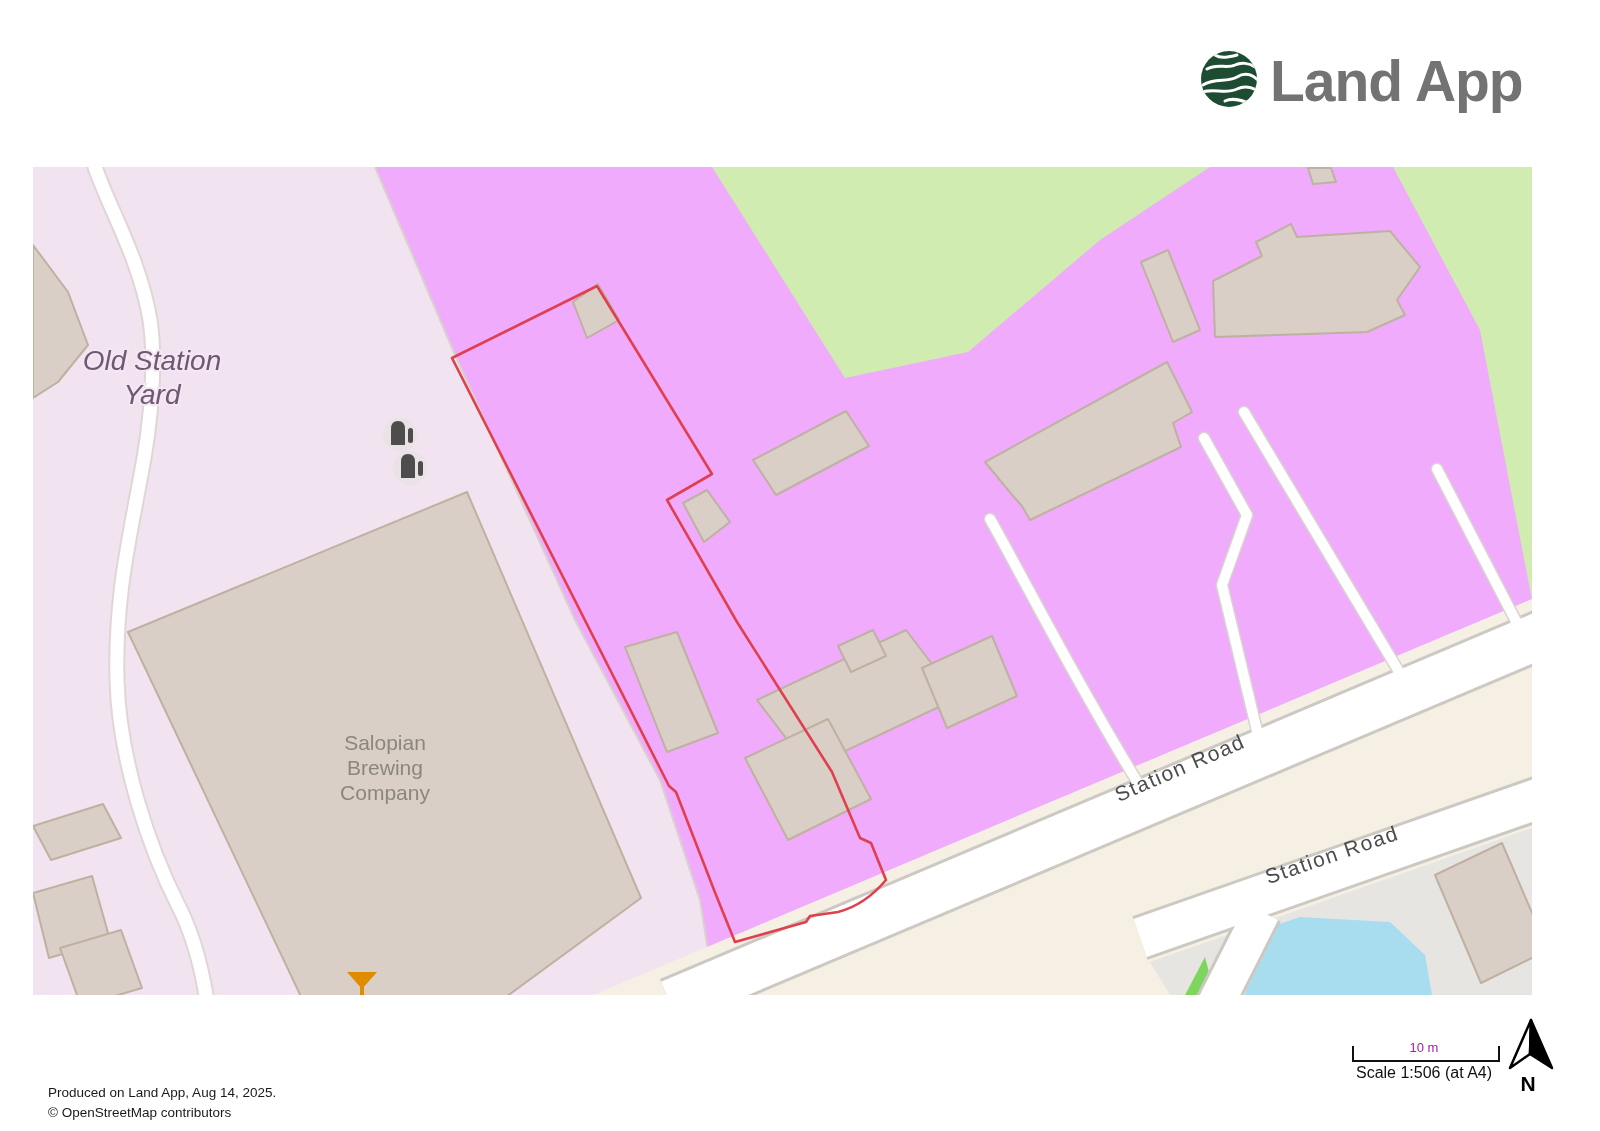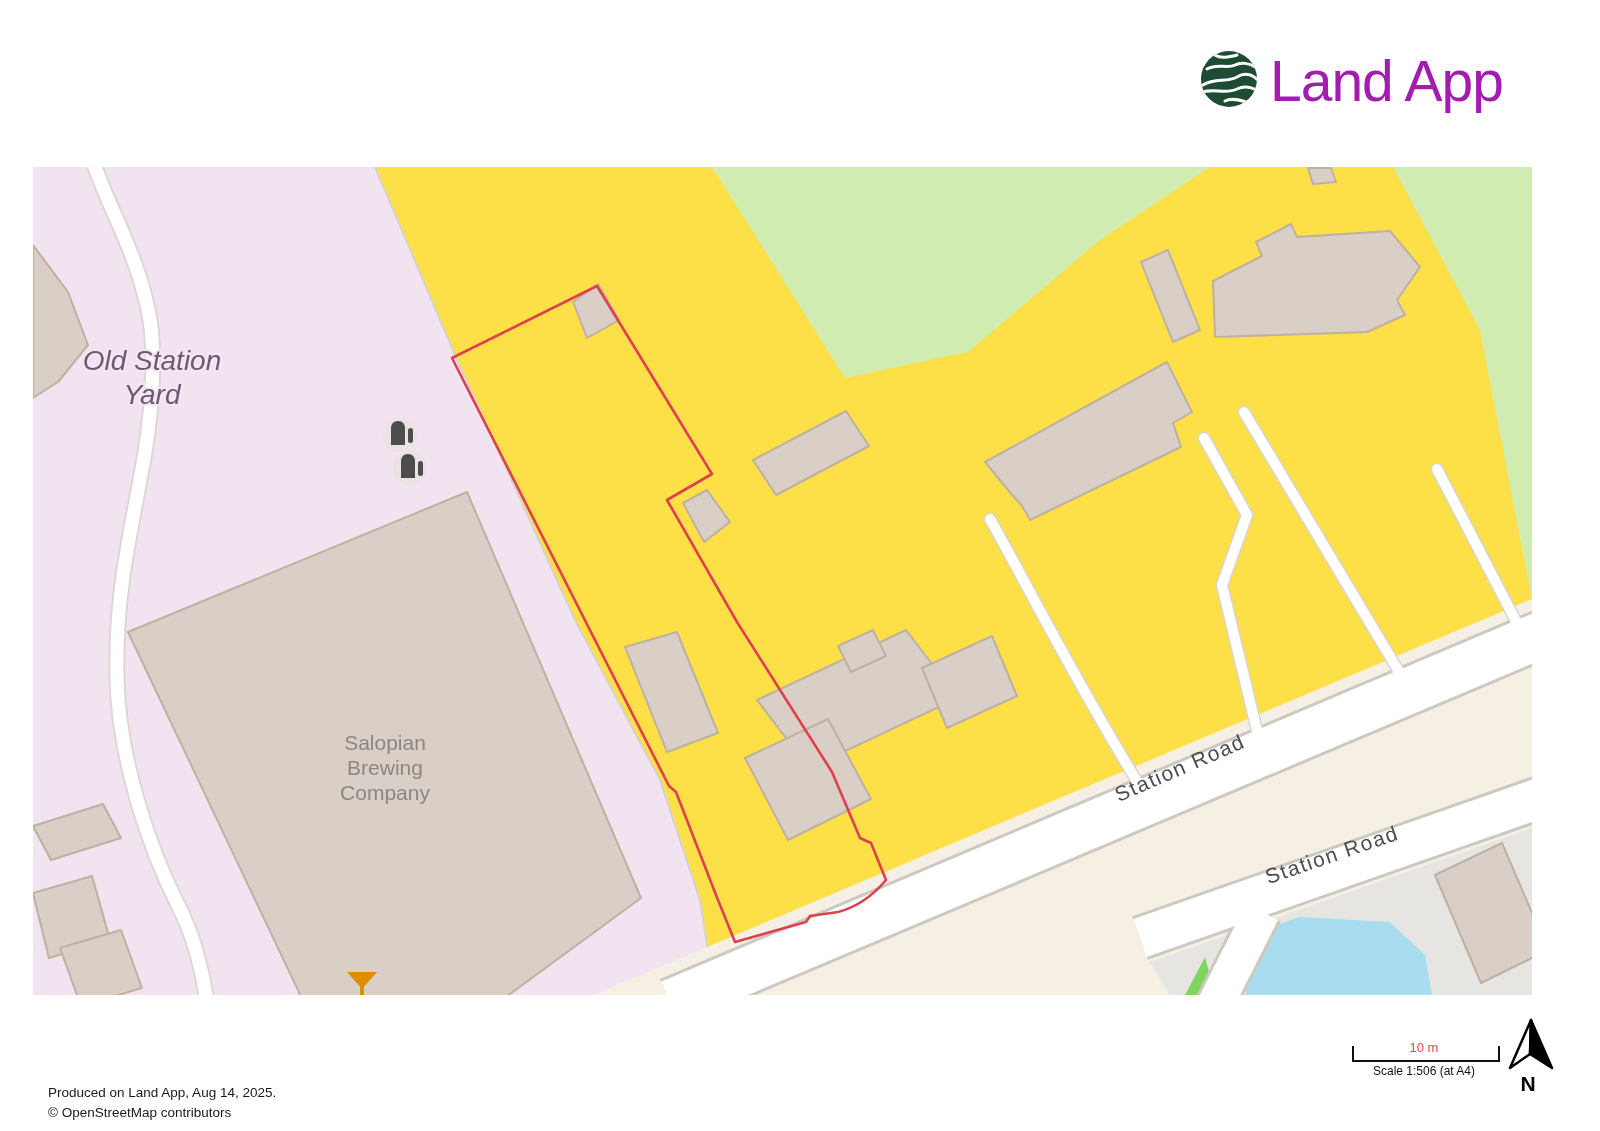--- a/index.html
+++ b/index.html
@@ -1,24 +1,24 @@
 <!DOCTYPE html>
 <html><head>
 <meta charset="utf-8">
 <style>
   html,body{margin:0;padding:0;background:#ffffff;}
   body{width:1600px;height:1131px;position:relative;font-family:"Liberation Sans",sans-serif;overflow:hidden;}
   .header{position:absolute;top:48px;left:1198px;display:flex;align-items:center;gap:10px;}
-  .logo-text{font-size:57px;font-weight:normal;color:#a21caf;letter-spacing:-1px;line-height:1;}
-  .map-wrap{position:absolute;left:33px;top:167px;width:1499px;height:828px;overflow:hidden;background:#fde047;}
+  .logo-text{font-size:57px;font-weight:bold;color:#737373;letter-spacing:-1px;line-height:1;}
+  .map-wrap{position:absolute;left:33px;top:167px;width:1499px;height:828px;overflow:hidden;background:#f0abfc;}
   .footer{position:absolute;left:48px;top:1038px;font-size:13.5px;color:#1a1a1a;line-height:20px;margin-top:45px;}
   .scalebar{position:absolute;left:1352px;top:1040px;width:176px;}
-  .sb-label{position:absolute;left:0;top:0;width:144px;text-align:center;font-size:13px;color:#ef4444;}
+  .sb-label{position:absolute;left:0;top:0;width:144px;text-align:center;font-size:13px;color:#a21caf;}
   .sb-bar{position:absolute;left:0;top:6px;width:144px;height:14px;border-left:2px solid #111;border-right:2px solid #111;border-bottom:2px solid #111;}
-  .sb-caption{position:absolute;left:-16px;top:24px;width:176px;text-align:center;font-size:12px;color:#111;}
+  .sb-caption{position:absolute;left:-16px;top:24px;width:176px;text-align:center;font-size:16px;color:#111;}
   .north{position:absolute;left:1496px;top:1018px;width:70px;text-align:center;}
   .north-n{font-size:21px;font-weight:bold;color:#000;margin-top:-4px;margin-left:-6px;}
   svg text{font-family:"Liberation Sans",sans-serif;}
 </style>
 </head>
 <body>
 
 <div class="header">
   <span>
     <svg width="62" height="62" viewBox="-31 -31 62 62">

